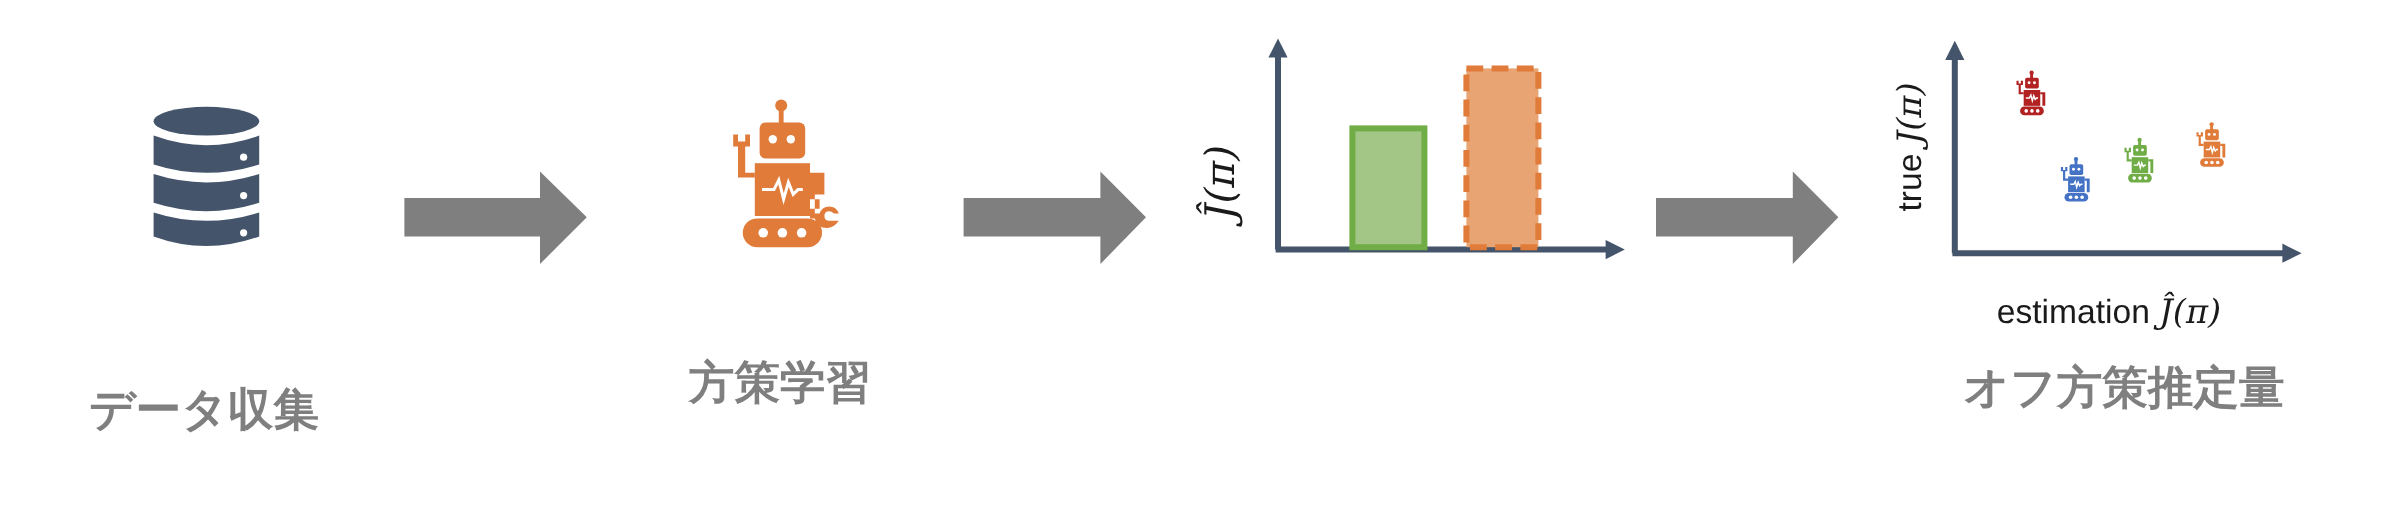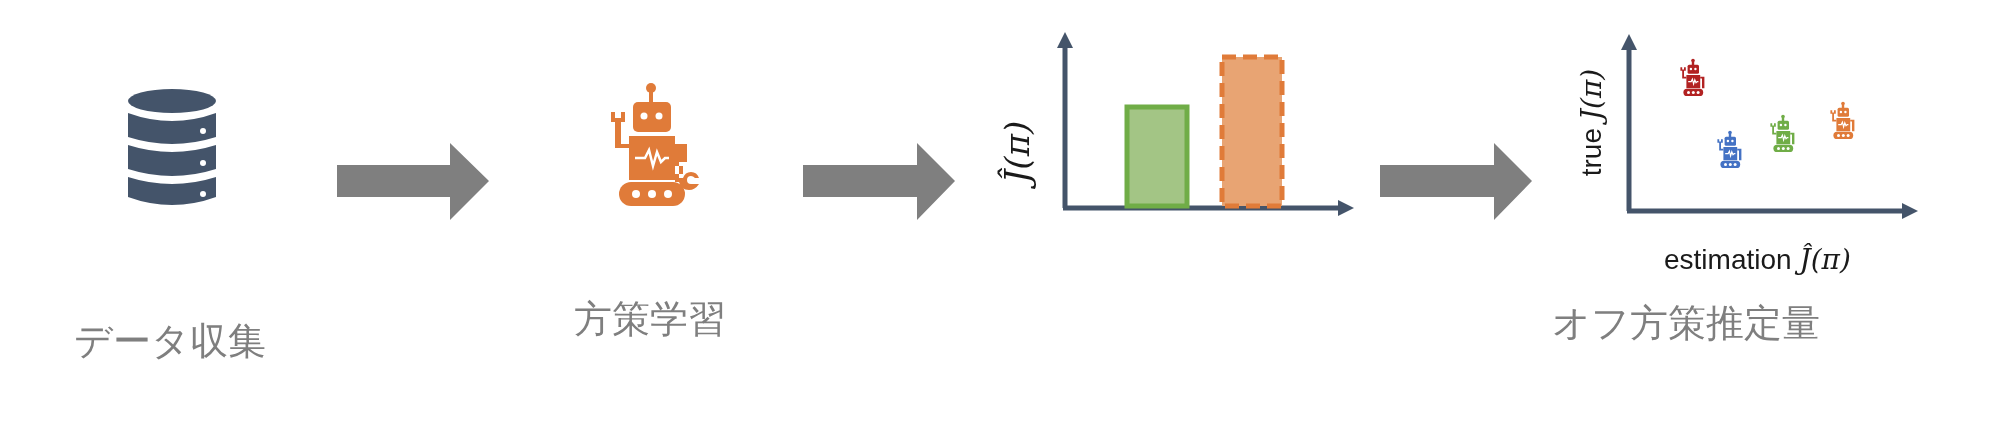--- a/index.html
+++ b/index.html
@@ -1,20 +1,20 @@
 <!DOCTYPE html>
 <html><head>
 <meta charset="utf-8">
 <style>
   html, body { margin:0; padding:0; background:#ffffff; }
   body { width:2002px; height:438px; position:relative; overflow:hidden;
          font-family:"DejaVu Sans", "Liberation Sans", sans-serif; }
   .abs { position:absolute; }
   .stage-label {
-    position:absolute; color:#7f7f7f; font-weight:normal; font-size:38px;
+    position:absolute; color:#7f7f7f; font-weight:bold; font-size:38px;
     line-height:46px; text-align:center; white-space:nowrap;
     font-family:"DejaVu Sans", sans-serif;
   }
   .stage-label span { display:block; }
   svg { position:absolute; overflow:visible; }
   .math { font-family:"DejaVu Serif", "Liberation Serif", serif; font-style:italic; }
   .axis-text { position:absolute; color:#1a1a1a; font-family:"Liberation Sans", sans-serif; white-space:nowrap; }
 </style>
 </head>
 <body>
@@ -162,15 +162,15 @@
     <span>true </span><span class="math">J</span><span class="math">(π)</span>
   </div>
   <div class="axis-text" style="left:104px;top:206px;font-size:28px;margin-top:17px;">
     <span>estimation </span><span class="math">Ĵ</span><span class="math">(π)</span>
   </div>
 </div>
 
 <div class="stage-label" style="left:960px;top:300px;width:520px;">
 </div>
 
-<div class="stage-label" style="left:1516px;top:300px;width:340px;">
+<div class="stage-label" style="left:1600px;top:300px;width:340px;">
   <span>オフ方策推定量</span>
 </div>
 
 </body></html>

